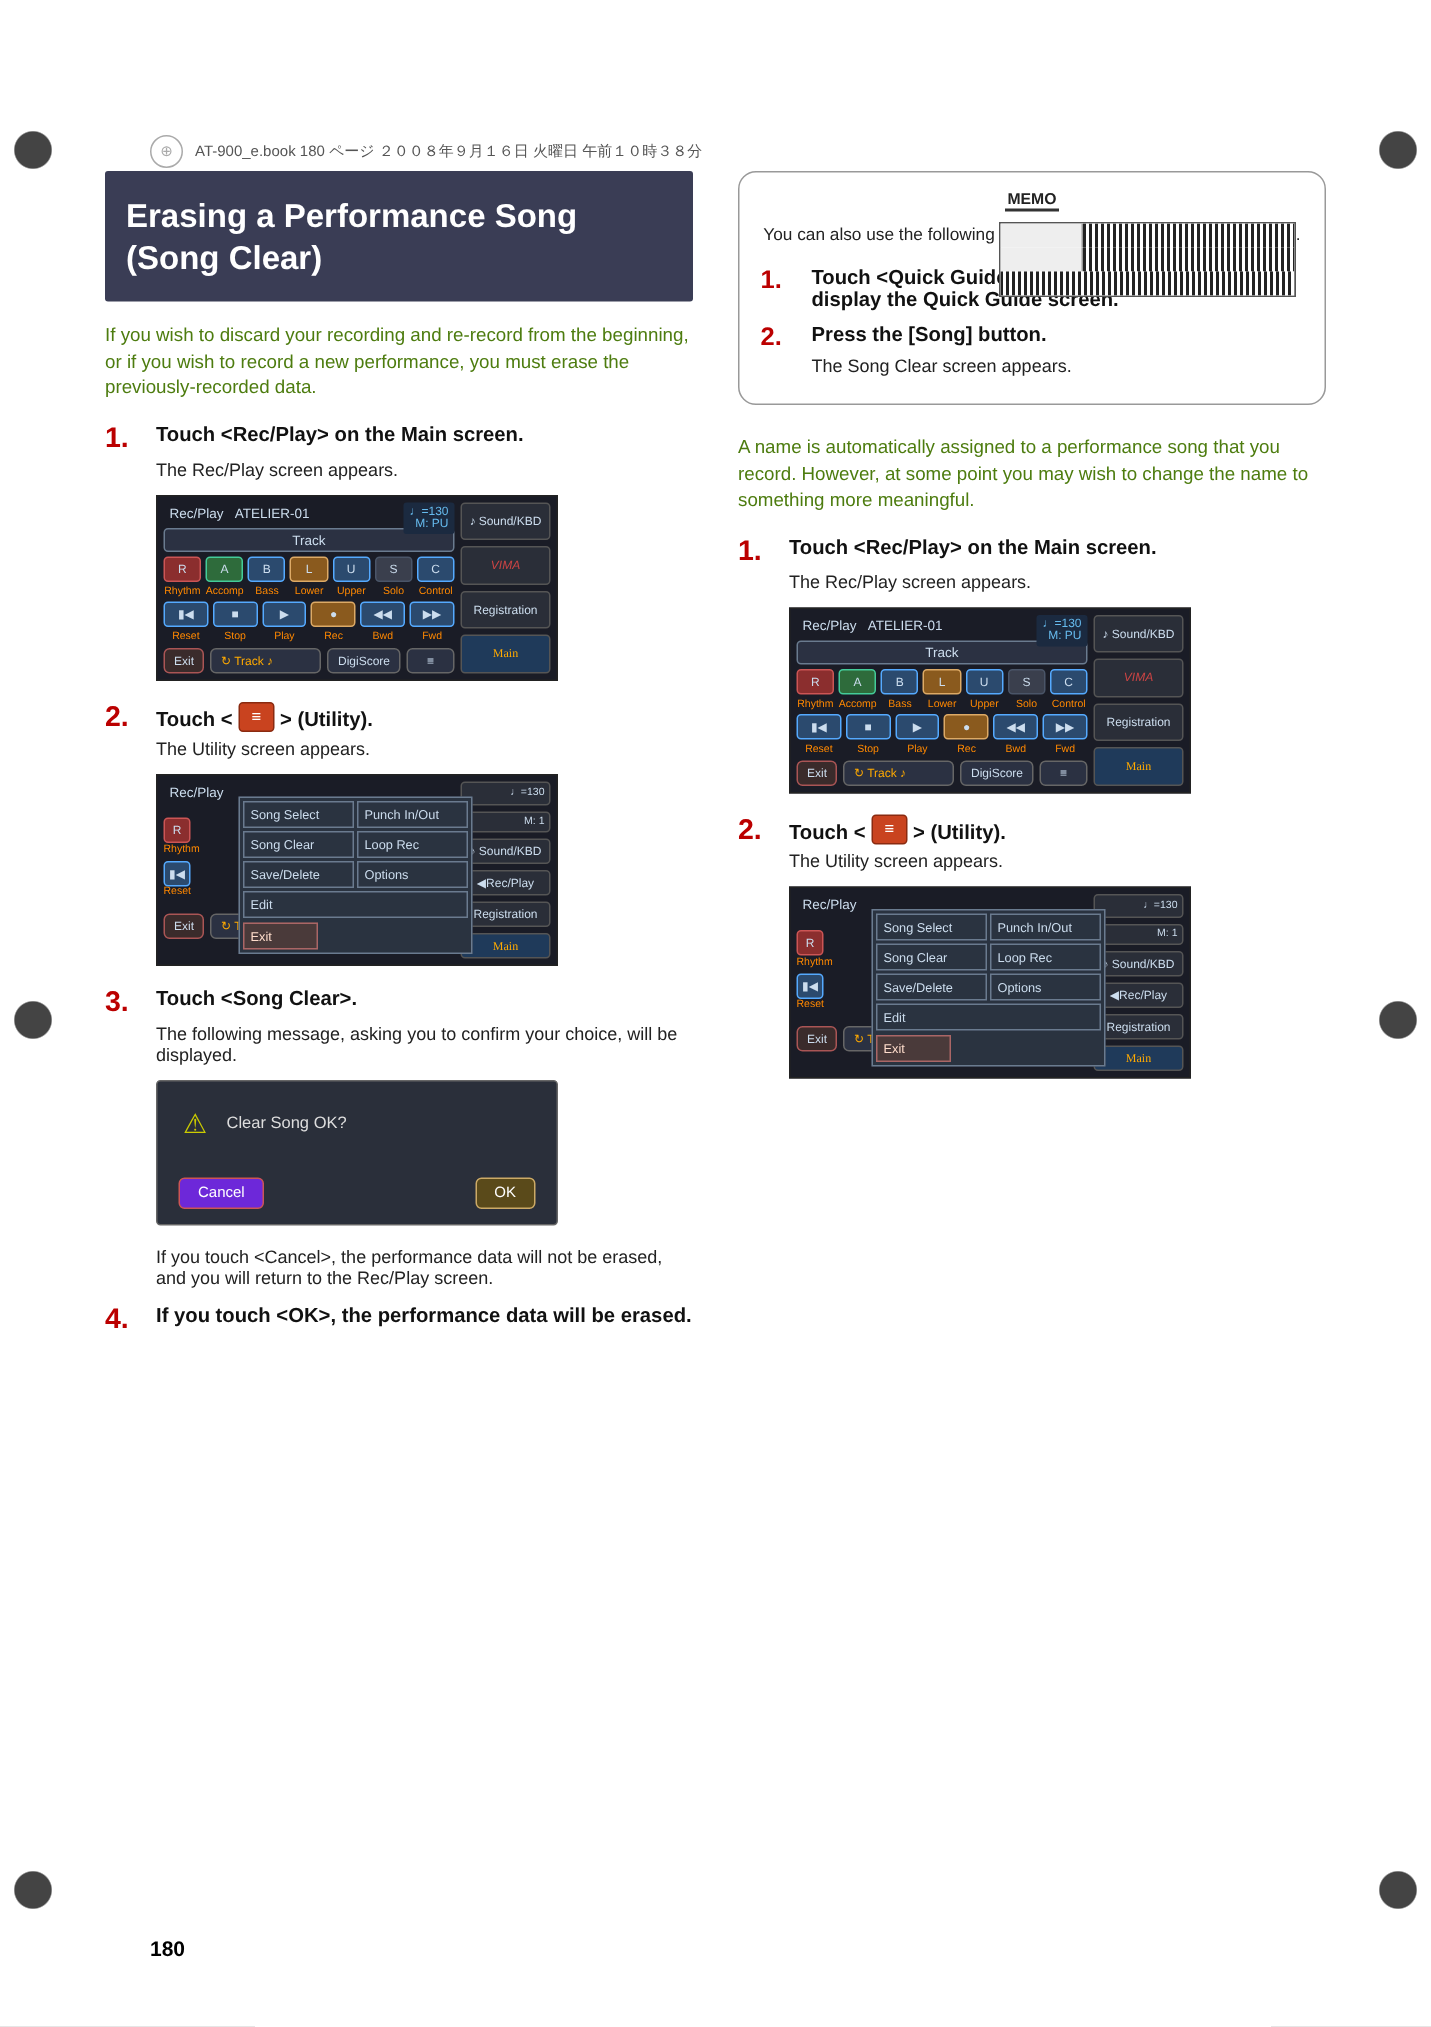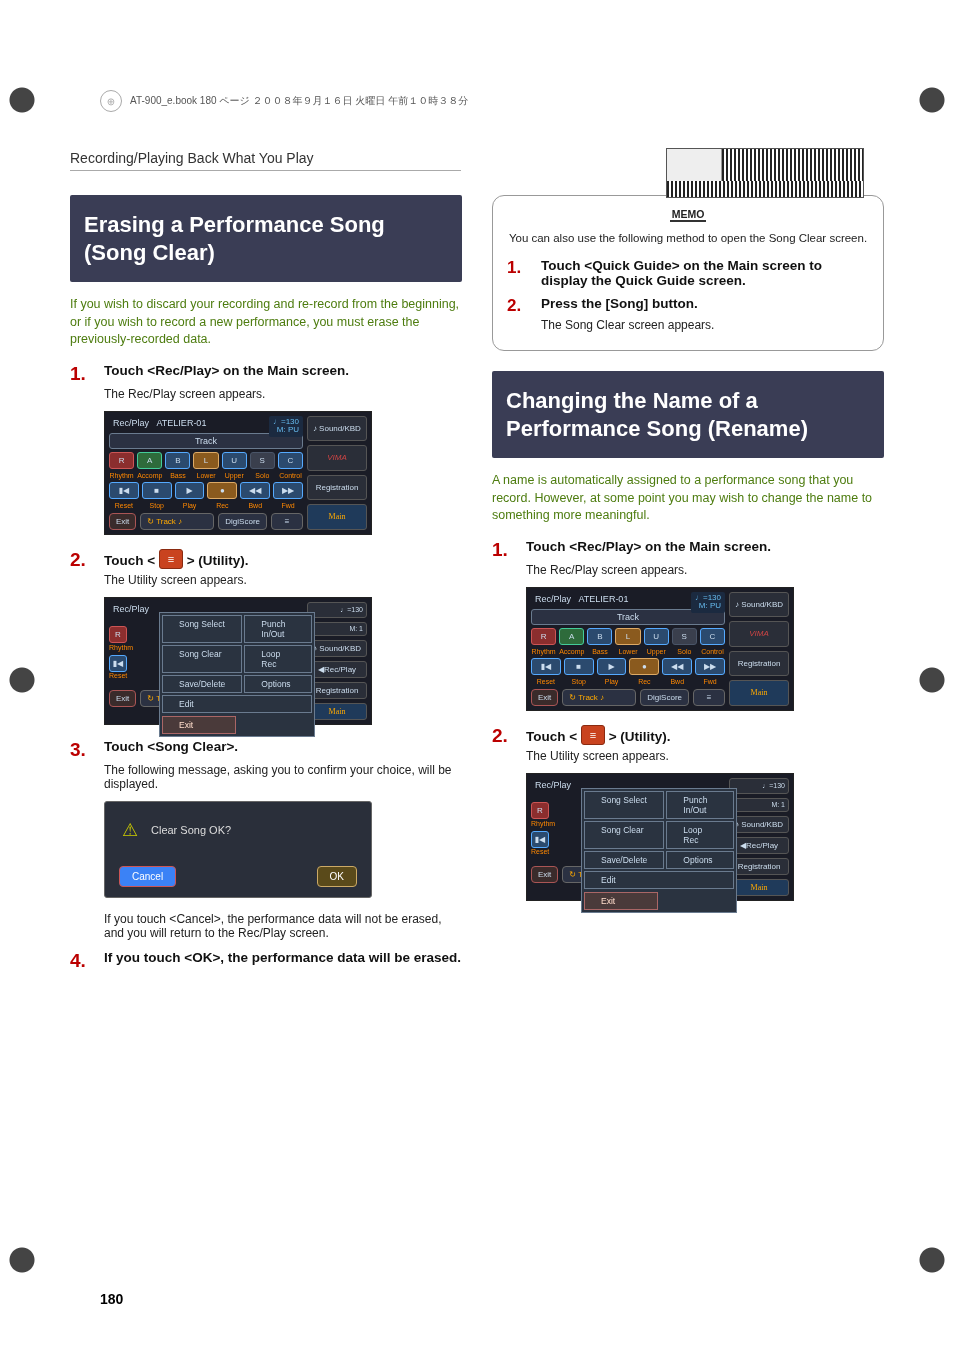--- a/index.html
+++ b/index.html
@@ -222,21 +222,21 @@
     background:#2a3340;
     border:1px solid #6a7b8f;
     display:grid;
     grid-template-columns:1fr 1fr;
     gap:2px;
     padding:2px;
     z-index:5;
   }
   .dropdown-panel .dp{
     border:1px solid #6a7b8f;
-    padding:3px 16px;
+    padding:3px 4px;
     font-size:8.5px;
     color:#cde;
     background:#2a3340;
   }
   .dropdown-panel .dp.exit{grid-column:1;width:40px;background:#4a3a3a;border-color:#a66;color:#fdc;margin-top:1px;}
 
   .util-icon {
     display:inline-block;
     width:22px;height:18px;
     background:#c9431f;
@@ -268,21 +268,21 @@
   }
   .dialog .warn{
     width:22px;height:20px;
     display:flex;align-items:center;justify-content:center;
     color:#cc0;font-size:18px;
   }
   .dialog .btnrow{display:flex;justify-content:space-between;}
   .dialog .dbtn{
     padding:4px 12px;border-radius:4px;font-size:10px;
   }
-  .dialog .cancel{background:#3b82f6;border:1px solid #c55;color:#fff;}
+  .dialog .cancel{background:#6d28d9;border:1px solid #c55;color:#fff;}
   .dialog .ok{background:#5a4a1a;border:1px solid #ca6;color:#fff;}
 
   .memo-block {
     display:flex;
     gap:10px;
     font-size:11.5px;
     color:#222;
     margin-bottom:14px;
     align-items:center;
     flex-direction:column;
@@ -313,21 +313,20 @@
 
 <div class="page">
   <div class="bind-strip-left"></div>
   <div class="bind-strip-right"></div>
 
   <div class="top-bar">
     <span class="globe">⊕</span>
     <span>AT-900_e.book  180 ページ  ２００８年９月１６日  火曜日  午前１０時３８分</span>
   </div>
 
-  <div class="bread">Recording/Playing Back What You Play</div>
 
   <div class="keyboard-thumb">
     <div class="row">
         <div class="spacer"></div>
         <div class="keys"></div>
       </div>
     <div class="row">
         <div class="spacer"></div>
         <div class="keys"></div>
       </div>
@@ -497,21 +496,20 @@
             <div class="num">1.</div>
             <div class="title">Touch &lt;Quick Guide&gt; on the Main screen to display the Quick Guide screen.</div>
           </div>
         <div class="step">
             <div class="num">2.</div>
             <div class="title">Press the [Song] button.</div>
           </div>
         <div class="step-sub">The Song Clear screen appears.</div>
       </div>
 
-      <div class="section-head">Changing the Name of a Performance Song (Rename)</div>
       <div class="body-text">A name is automatically assigned to a performance song that you record. However, at some point you may wish to change the name to something more meaningful.</div>
 
       <div class="step">
         <div class="num">1.</div>
         <div class="title">Touch &lt;Rec/Play&gt; on the Main screen.</div>
       </div>
       <div class="step-sub">The Rec/Play screen appears.</div>
 
       <div class="screenshot">
         <div class="side-col">

